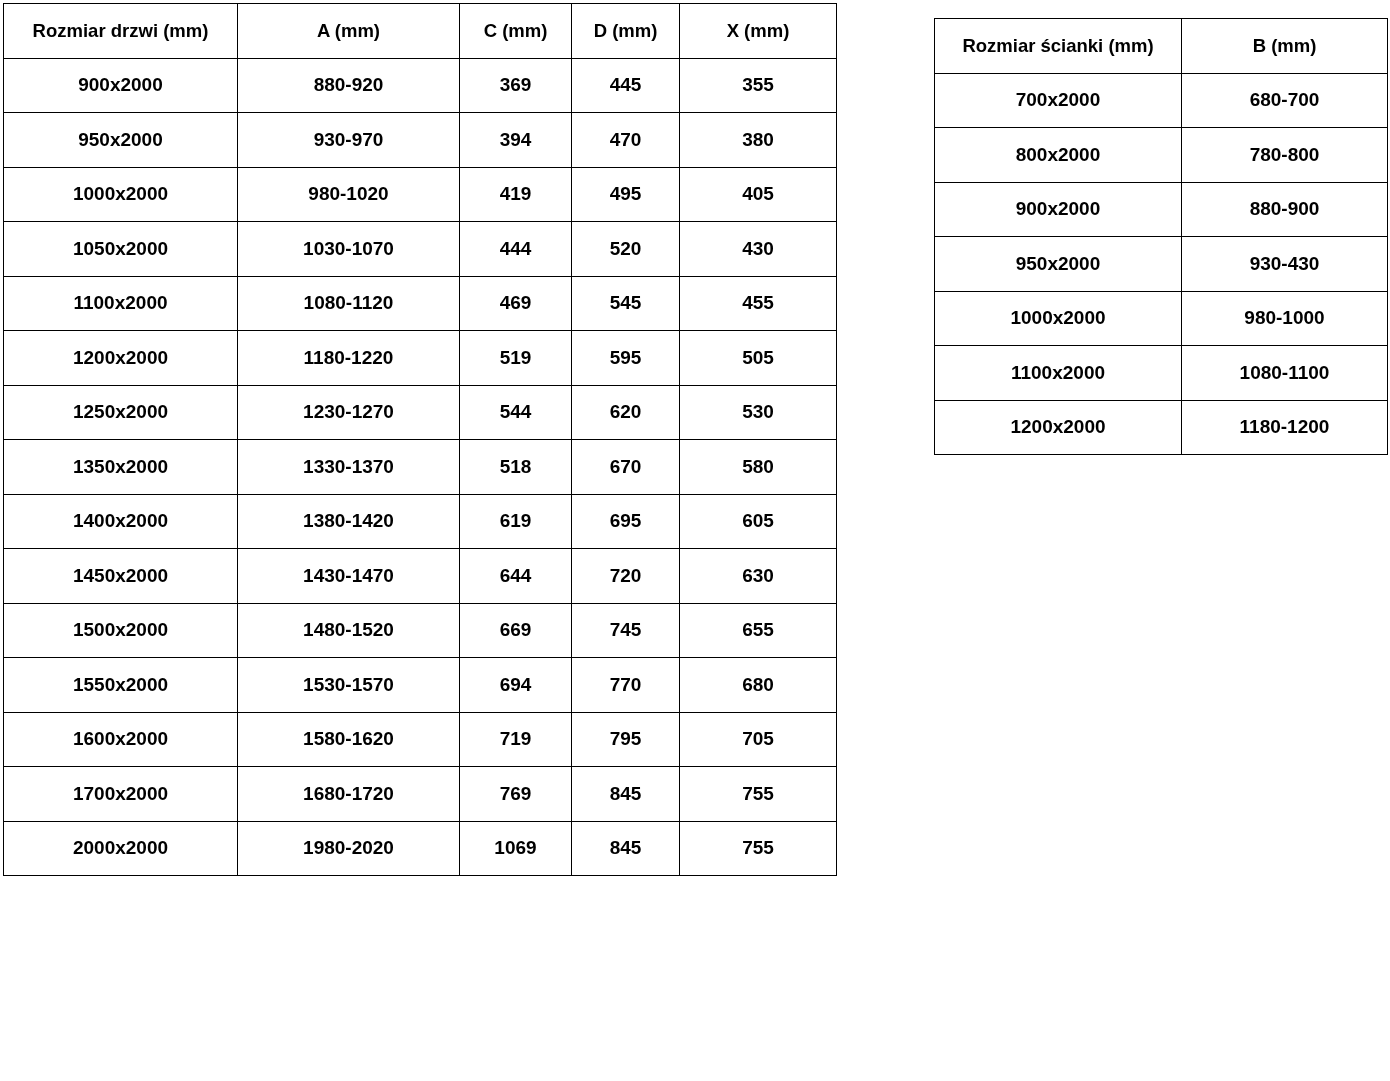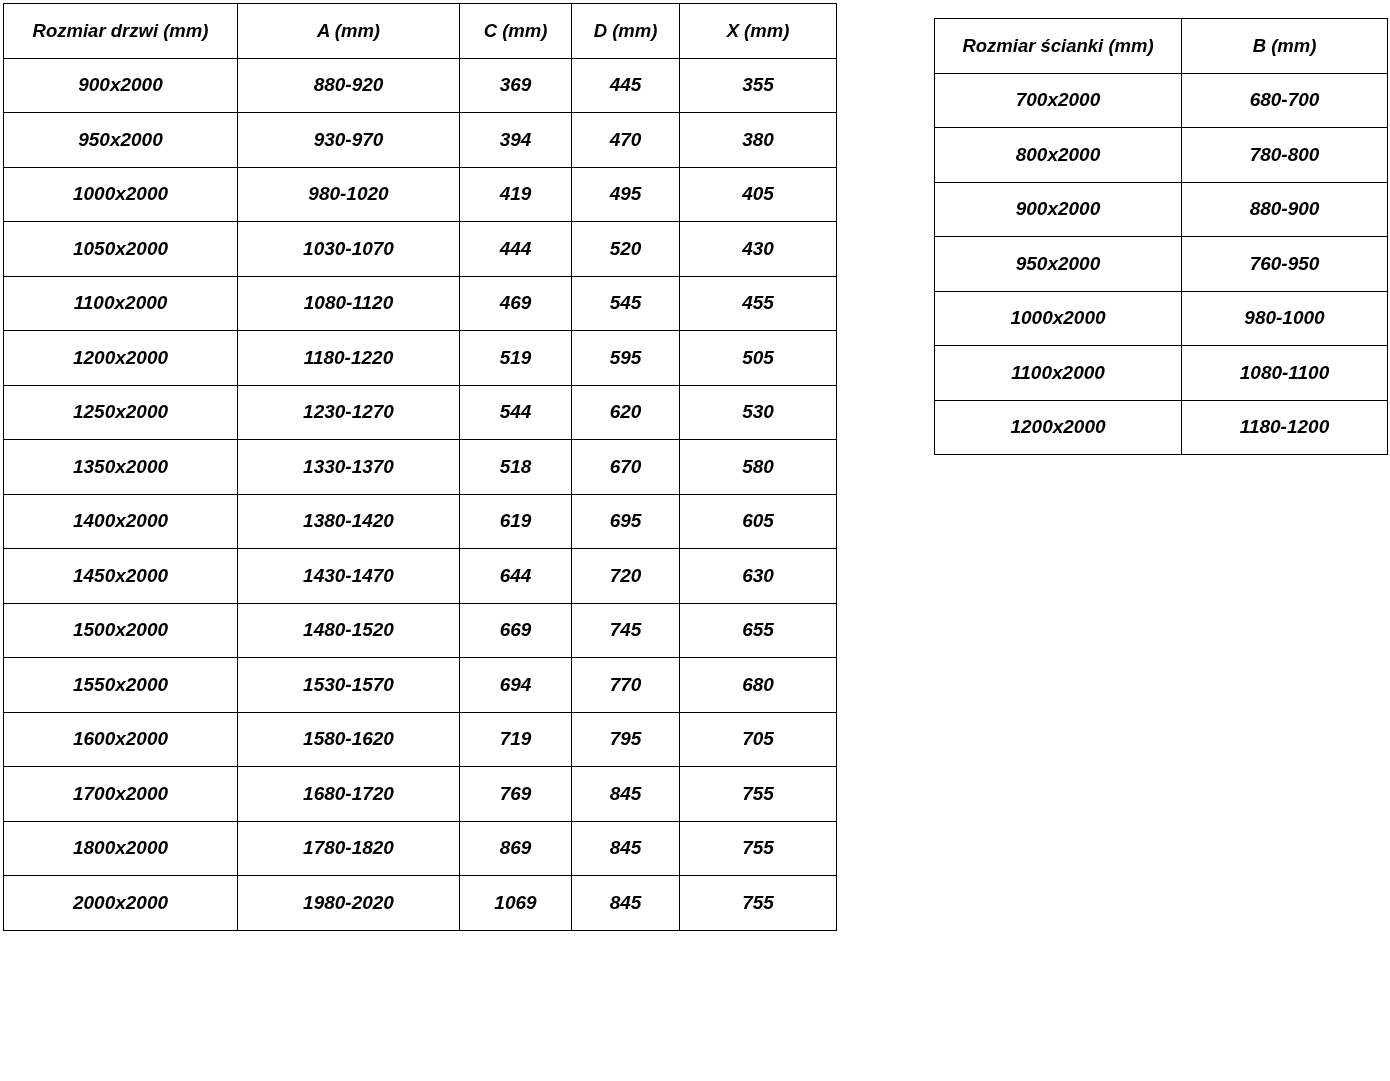--- a/index.html
+++ b/index.html
@@ -12,21 +12,20 @@
     height: 1081px;
     font-family: "Liberation Sans", sans-serif;
     color: #000000;
     position: relative;
     overflow: hidden;
   }
   .sheet {
     position: relative;
     width: 1390px;
     height: 1081px;
-    font-style: italic;
   }
   table {
     border-collapse: collapse;
     table-layout: fixed;
   }
   td, th {
     border: 1px solid #000000;
     text-align: center;
     vertical-align: middle;
     font-size: 19px;
@@ -181,27 +180,20 @@
         <td>705</td>
       </tr>
       <tr>
         <td>1700x2000</td>
         <td>1680-1720</td>
         <td>769</td>
         <td>845</td>
         <td>755</td>
       </tr>
       <tr>
-        <td>1800x2000</td>
-        <td>1780-1820</td>
-        <td>869</td>
-        <td>845</td>
-        <td>755</td>
-      </tr>
-      <tr>
         <td>2000x2000</td>
         <td>1980-2020</td>
         <td>1069</td>
         <td>845</td>
         <td>755</td>
       </tr>
     </tbody>
   </table>
 
   <table id="wall-table">
@@ -223,21 +215,21 @@
       <tr>
         <td>800x2000</td>
         <td>780-800</td>
       </tr>
       <tr>
         <td>900x2000</td>
         <td>880-900</td>
       </tr>
       <tr>
         <td>950x2000</td>
-        <td>760-950</td>
+        <td>930-430</td>
       </tr>
       <tr>
         <td>1000x2000</td>
         <td>980-1000</td>
       </tr>
       <tr>
         <td>1100x2000</td>
         <td>1080-1100</td>
       </tr>
       <tr>

